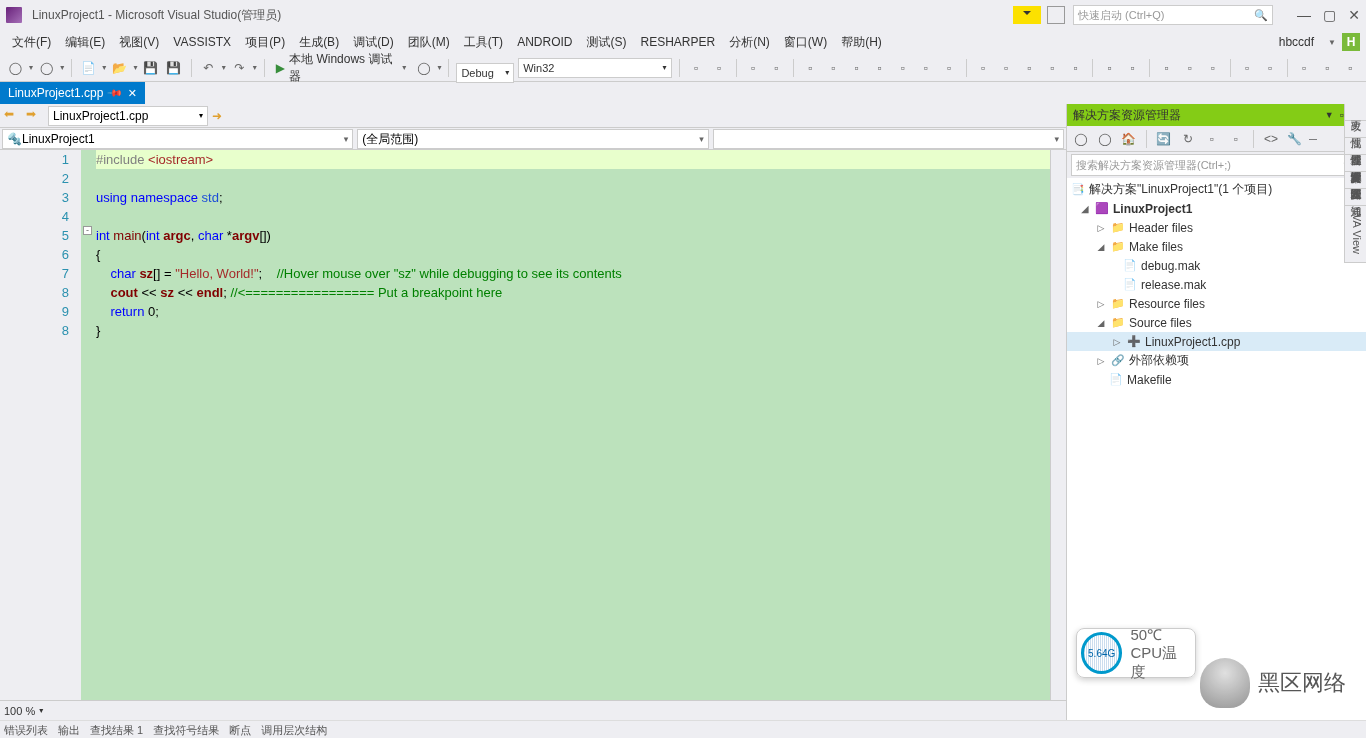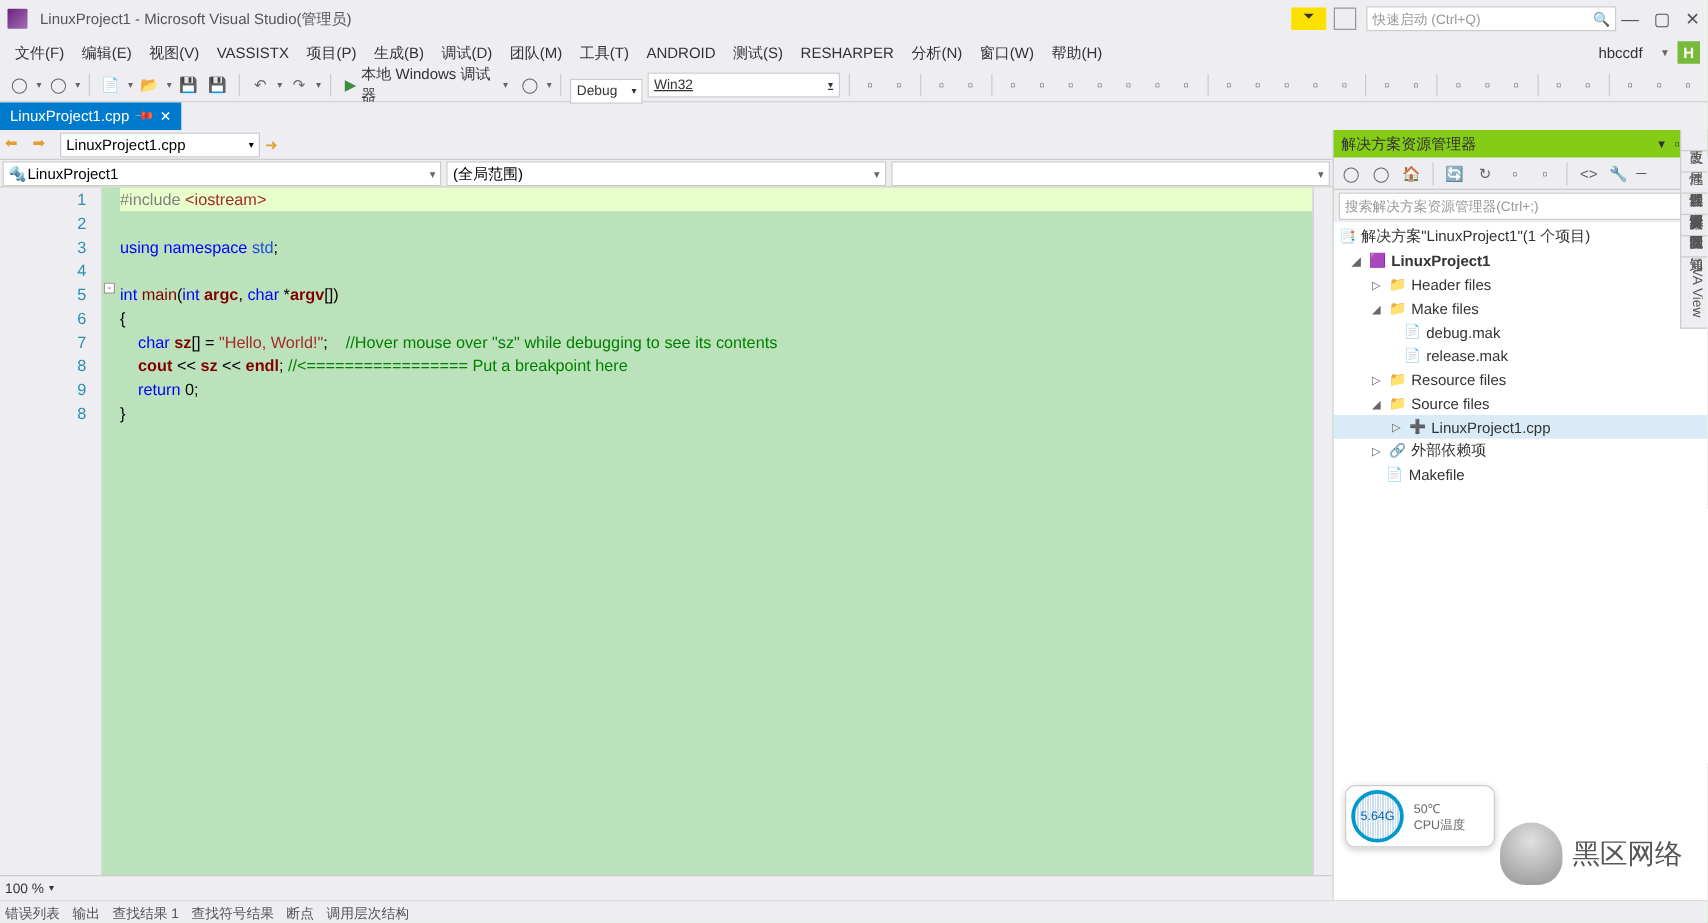--- a/index.html
+++ b/index.html
@@ -3,38 +3,38 @@
 <meta charset="utf-8">
 <style>
 * { box-sizing: border-box; margin: 0; padding: 0; font-family: "Microsoft YaHei", "Segoe UI", sans-serif; }
 body { width: 1366px; height: 738px; background: #fff; overflow: hidden; font-size: 12px; }
 .titlebar { height: 30px; background: #eeeef2; display: flex; align-items: center; padding: 0 6px; color: #555; }
 .vs-logo { width: 16px; height: 16px; background: linear-gradient(135deg,#68217a,#a670b8); margin-right: 10px; border-radius: 1px; }
 .title-text { flex: 0 0 auto; }
 .title-flex { flex: 1; }
 .title-yellow { width: 28px; height: 18px; background: #fce100; margin-right: 6px; display: flex; align-items: center; justify-content: center; }
 .title-yellow svg { width: 10px; height: 10px; }
-.quick-launch { width: 200px; height: 20px; border: 1px solid #ccc; background: #fff; padding: 0 4px; color: #999; font-size: 11px; display: flex; align-items: center; margin-right: 4px; }
+.quick-launch { width: 200px; height: 20px; border: 1px solid #ccc; background: #fff; padding: 0 4px; color: #999; font-size: 11px; display: flex; align-items: center; margin-right: 24px; }
 .speech { width: 18px; height: 18px; border: 1px solid #999; margin-right: 8px; position: relative; }
 .win-btns { display: flex; gap: 12px; font-size: 14px; color: #555; align-items: center; }
 .win-btns span { cursor: default; }
 .menubar { height: 24px; background: #eeeef2; display: flex; align-items: center; padding: 0 6px; gap: 2px; color: #333; }
 .menubar .item { padding: 2px 6px; }
 .menubar .flex { flex: 1; }
 .user-badge { color: #333; margin-right: 8px; }
 .h-badge { width: 18px; height: 18px; background: #7aba3a; color: #fff; display: flex; align-items: center; justify-content: center; font-weight: bold; }
 .toolbar { height: 28px; background: #eeeef2; display: flex; align-items: center; padding: 0 6px; gap: 4px; border-bottom: 1px solid #ccc; }
 .tb-btn { width: 20px; height: 20px; display: flex; align-items: center; justify-content: center; color: #666; }
 .tb-sep { width: 1px; height: 18px; background: #ccc; margin: 0 3px; }
 .tb-arrow { font-size: 8px; color: #666; }
 .debug-start { display: flex; align-items: center; gap: 4px; color: #333; padding: 0 4px; }
 .play-icon { color: #388e3c; font-size: 12px; }
 .tb-combo { height: 20px; border: 1px solid #ccc; background: #fff; padding: 0 4px; display: flex; align-items: center; font-size: 11px; color: #333; }
 .tb-combo.debug { width: 60px; margin-top: 10px; }
-.tb-combo.win32 { width: 160px; text-decoration: underline; }
+.tb-combo.win32 { width: 160px; }
 .main-area { display: flex; height: calc(738px - 30px - 24px - 28px - 20px - 20px); position: relative; }
 .tab-row { height: 22px; background: #eeeef2; display: flex; align-items: flex-end; }
 .file-tab { height: 22px; display: flex; align-items: center; padding: 0 8px; background: #007acc; color: #fff; gap: 6px; }
 .file-tab .pin { font-size: 10px; transform: rotate(45deg); }
 .file-tab .close { font-size: 11px; }
 .nav-row { height: 24px; background: #eeeef2; display: flex; align-items: center; padding: 0 4px; gap: 4px; border-bottom: 1px solid #ccc; }
 .nav-combo { height: 20px; border: 1px solid #ccc; background: #fff; padding: 0 4px; display: flex; align-items: center; }
 .nav-combo.file { width: 160px; }
 .nav-combo.path { flex: 1; }
 .scope-row { height: 22px; background: #eeeef2; display: flex; border-bottom: 1px solid #ccc; }
@@ -71,21 +71,21 @@
 .tree-item.bold { font-weight: bold; }
 .tree-item.sel { background: rgba(0,122,204,0.15); }
 .expander { width: 12px; font-size: 9px; color: #666; text-align: center; }
 .t-icon { width: 14px; height: 14px; display: flex; align-items: center; justify-content: center; font-size: 11px; }
 .side-tabs { position: absolute; right: 0; top: 0; width: 22px; background: #eeeef2; display: flex; flex-direction: column; border-left: 1px solid #ccc; }
 .side-tab { writing-mode: vertical-rl; padding: 8px 3px; font-size: 11px; color: #555; border-bottom: 1px solid #ccc; }
 .right-plus-tabs { display: flex; height: 100%; }
 .solution-area { flex: 1; display: flex; flex-direction: column; }
 .gauge { position: absolute; right: 170px; bottom: 60px; width: 120px; height: 50px; background: rgba(255,255,255,0.95); border: 1px solid #ccc; border-radius: 8px; display: flex; align-items: center; padding: 4px; gap: 8px; box-shadow: 0 2px 6px rgba(0,0,0,.2); }
 .gauge .circle { width: 42px; height: 42px; border-radius: 50%; border: 3px solid #0099cc; display: flex; align-items: center; justify-content: center; font-size: 10px; color: #0066aa; background: repeating-linear-gradient(90deg,#cde,#cde 1px,#fff 1px,#fff 2px); }
-.gauge .gtxt { font-size: 10px; color: #666; }
+.gauge .gtxt { font-size: 15px; color: #666; }
 .watermark { position: absolute; right: 20px; bottom: 30px; font-size: 22px; color: #444; display: flex; align-items: center; gap: 8px; opacity: .9; }
 .watermark .mushroom { width: 50px; height: 50px; background: radial-gradient(circle at 50% 30%,#ddd,#888); border-radius: 50% 50% 40% 40%; }
 .yellow-nav { width: 18px; height: 18px; color: #e0a030; }
 </style>
 </head>
 <body>
 
 <div class="titlebar">
   <div class="vs-logo"></div>
   <span class="title-text">LinuxProject1 - Microsoft Visual Studio(管理员)</span>

